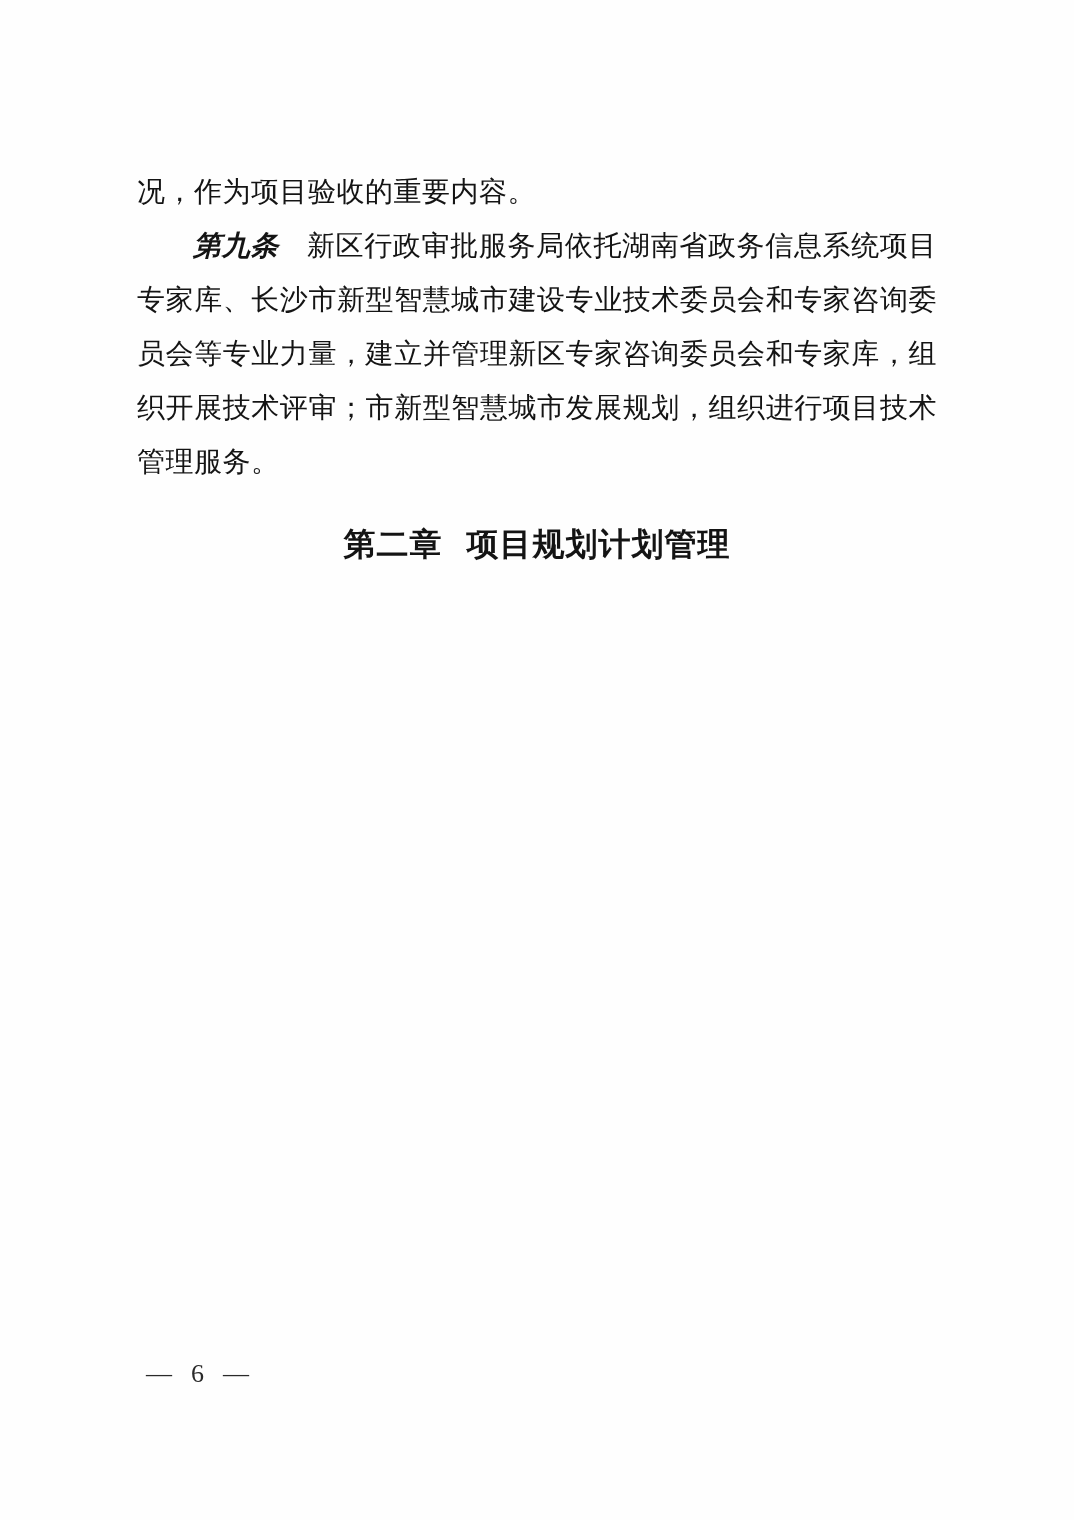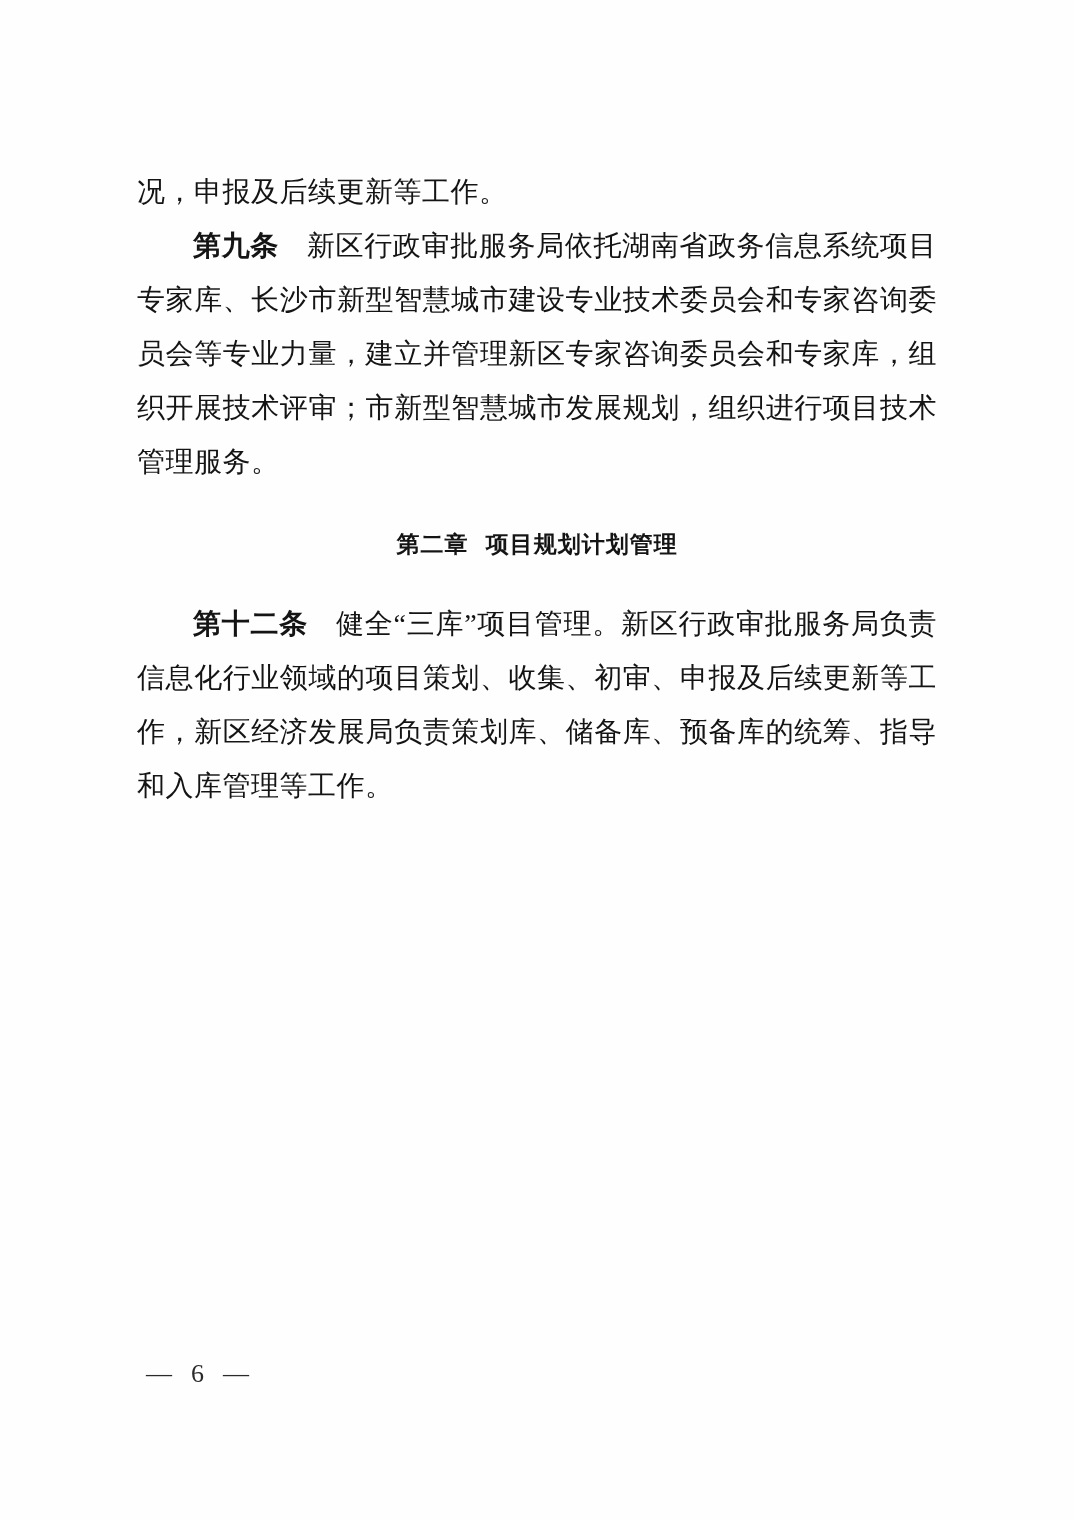--- a/index.html
+++ b/index.html
@@ -33,24 +33,25 @@
     text-indent: 2em;
     word-break: break-all;
   }
   .para.no-indent {
     text-indent: 0;
   }
   .art-label {
     font-family: "Liberation Sans", "DejaVu Sans", sans-serif;
     font-weight: bold;
     margin-right: 1em;
+    font-style: italic;
   }
   .chapter {
     margin: 28px 0 26px 0;
-    font-size: 23px;
+    font-size: 32px;
     line-height: 54px;
     text-align: center;
     font-family: "Liberation Sans", "DejaVu Sans", sans-serif;
     font-weight: bold;
     letter-spacing: 1px;
   }
   .chapter-label {
     margin-right: 0.75em;
   }
   .page-number {
@@ -65,26 +66,25 @@
   .page-number .pn-num {
     margin: 0 19px;
   }
 </style>
 </head>
 <body>
 
 <div class="page">
   <div class="content">
 
-    <p class="para no-indent"><span>况，申报及后续更新等工作。</span></p>
+    <p class="para no-indent"><span>况，作为项目验收的重要内容。</span></p>
 
     <p class="para"><span class="art-label">第九条</span><span>新区行政审批服务局依托湖南省政务信息系统项目专家库、长沙市新型智慧城市建设专业技术委员会和专家咨询委员会等专业力量，建立并管理新区专家咨询委员会和专家库，组织开展技术评审；市新型智慧城市发展规划，组织进行项目技术管理服务。</span></p>
 
 
     <h2 class="chapter"><span class="chapter-label">第二章</span><span>项目规划计划管理</span></h2>
 
 
-    <p class="para"><span class="art-label">第十二条</span><span>健全“三库”项目管理。新区行政审批服务局负责信息化行业领域的项目策划、收集、初审、申报及后续更新等工作，新区经济发展局负责策划库、储备库、预备库的统筹、指导和入库管理等工作。</span></p>
 
   </div>
 
   <div class="page-number"><span>—</span><span class="pn-num">6</span><span>—</span></div>
 </div>
 
 </body></html>

